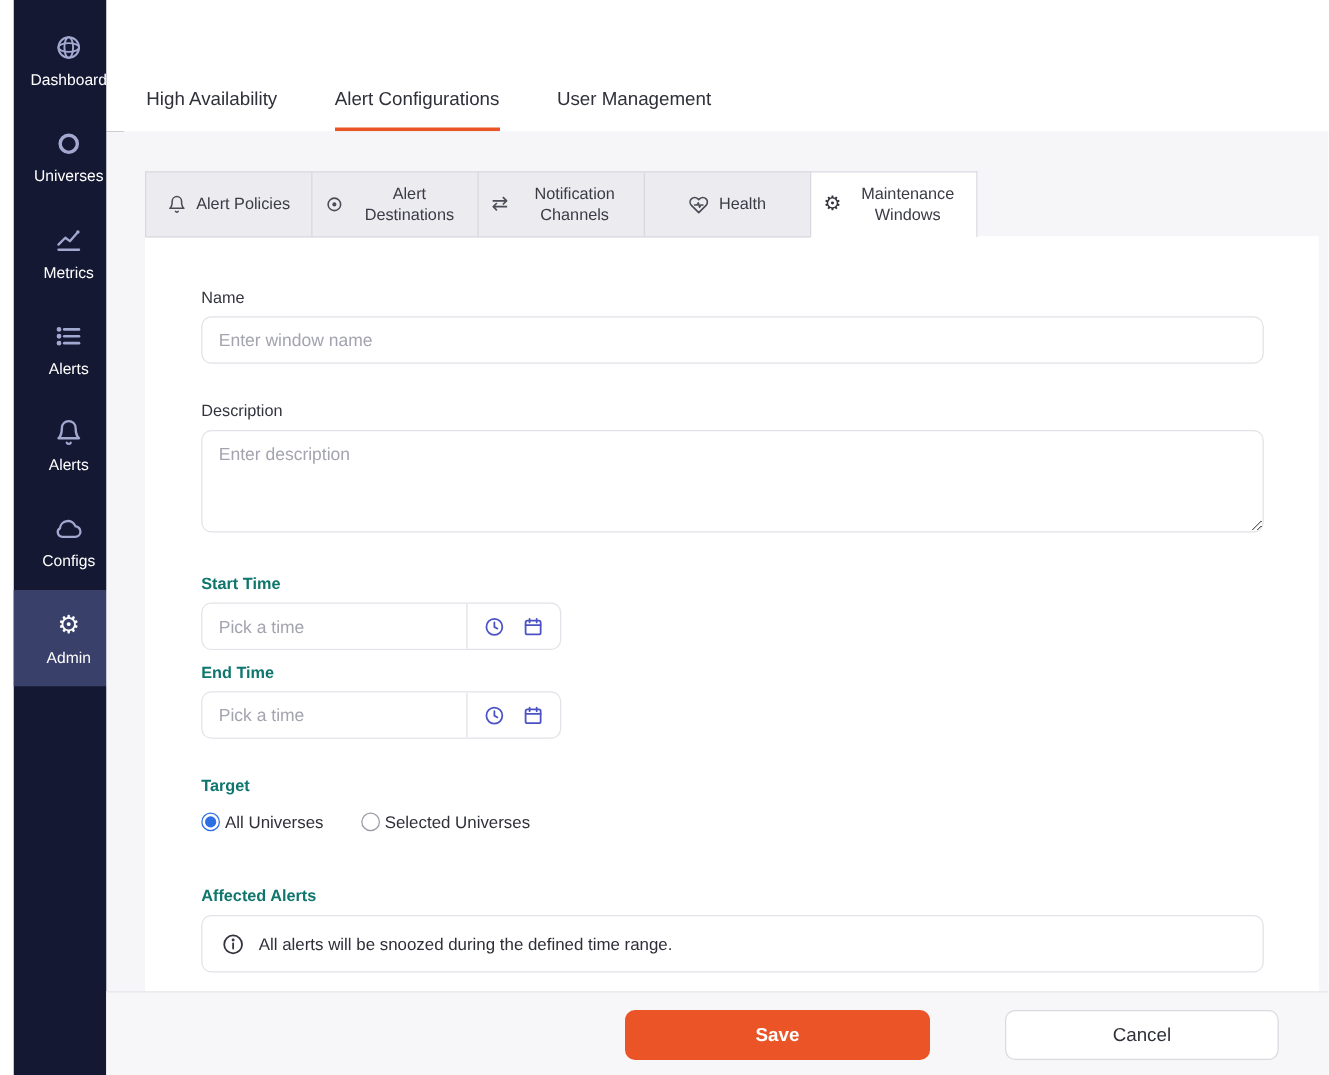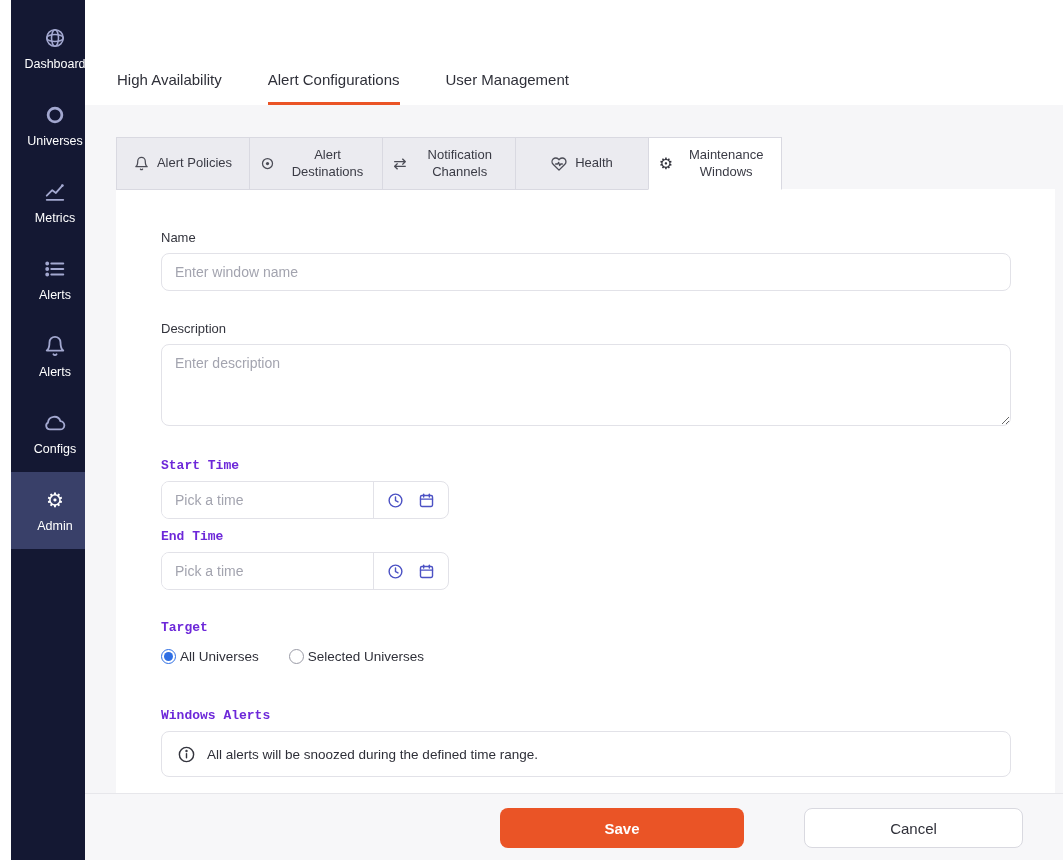--- a/index.html
+++ b/index.html
@@ -32,21 +32,21 @@
   .subtab .st-icon { color:#4b4c56; display:flex; align-items:center; }
   .subtab .st-label { text-align:center; line-height:1.3; max-width:90px; }
   .subtab.active { background:#fff; border-bottom:1px solid #fff; z-index:3; }
   .subtab.active .st-icon { color:#33343d; }
   .tab-gear-glyph { font-size:16px; line-height:1; }
   .arrows-glyph { font-size:16px; line-height:1; }
 
   
   .panel { position:absolute; left:31px; right:8px; top:84px; bottom:67px; background:#fff; padding:41px 44px 0 45px; z-index:1; }
   .flabel { display:block; font-size:13px; color:#33343d; margin-bottom:8px; }
-  .flabel.strong { font-weight:bold; color:#6d28d9;font-family:Liberation Mono, monospace; }
+  .flabel.strong { font-weight:bold; color:#0f766e; }
   .text-input { width:100%; height:38px; border:1px solid #e2e2e8; border-radius:8px; padding:0 13px; font-size:14px; color:#333; outline:none; background:#fff; font-family:inherit; }
   .text-area { width:100%; height:82px; border:1px solid #e2e2e8; border-radius:8px; padding:10px 13px; font-size:14px; color:#333; outline:none; resize:vertical; font-family:inherit; }
   ::placeholder { color:#a3a4af; opacity:1; }
 
   .fg-name { margin-bottom:30px; }
   .fg-desc { margin-bottom:28px; }
   .fg-start { margin-bottom:10px; }
   .fg-end { margin-bottom:30px; }
   .fg-target { margin-bottom:44px; }
   .fg-target .flabel { margin-bottom:14px; }
@@ -254,21 +254,21 @@
               <span>All Universes</span>
             </span>
             <span class="radio-opt">
               <span class="radio"></span>
               <span>Selected Universes</span>
             </span>
           </div>
         </div>
 
         <div>
-          <label class="flabel strong">Windows Alerts</label>
+          <label class="flabel strong">Affected Alerts</label>
           <div class="info-box">
             <span class="info-icon">
               <svg width="19" height="19" viewBox="0 0 24 24" fill="none" stroke="currentColor" stroke-width="1.8" stroke-linecap="round">
                   <circle cx="12" cy="12" r="9"></circle>
                   <line x1="12" y1="11" x2="12" y2="16.2"></line>
                   <circle cx="12" cy="7.6" r="0.6" fill="currentColor"></circle>
                 </svg>
             </span>
             <span>All alerts will be snoozed during the defined time range.</span>
           </div>

